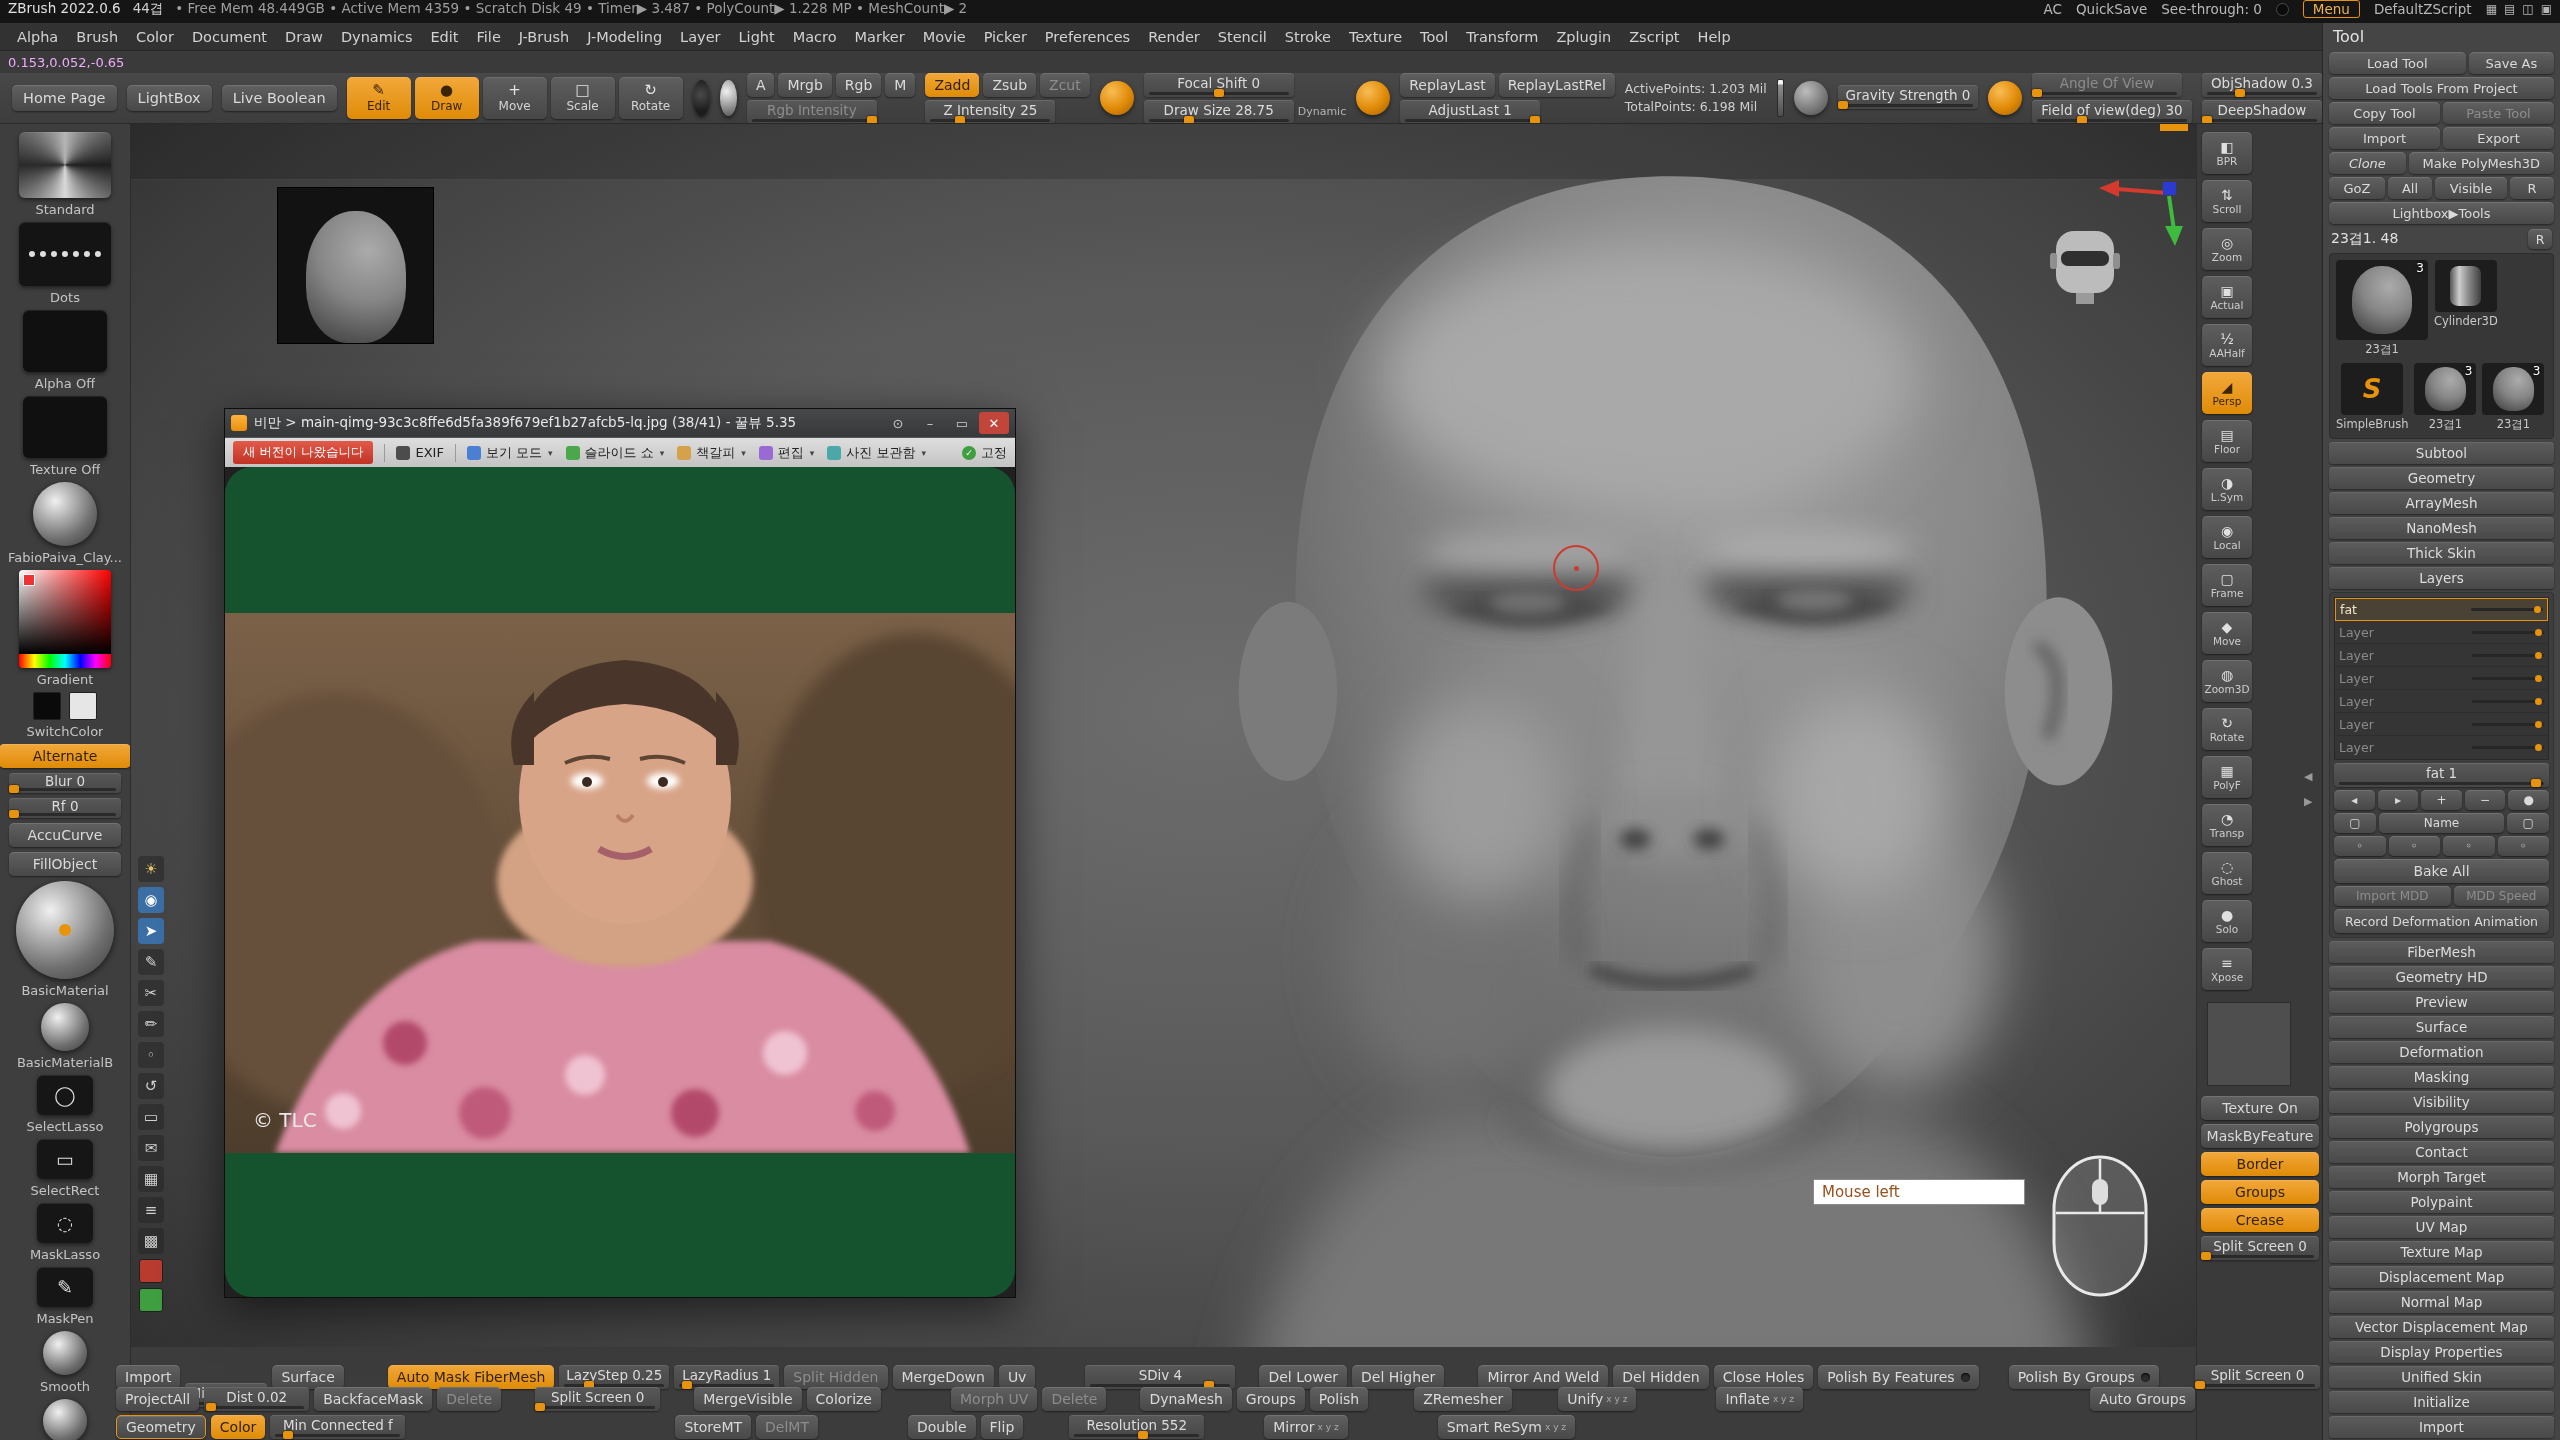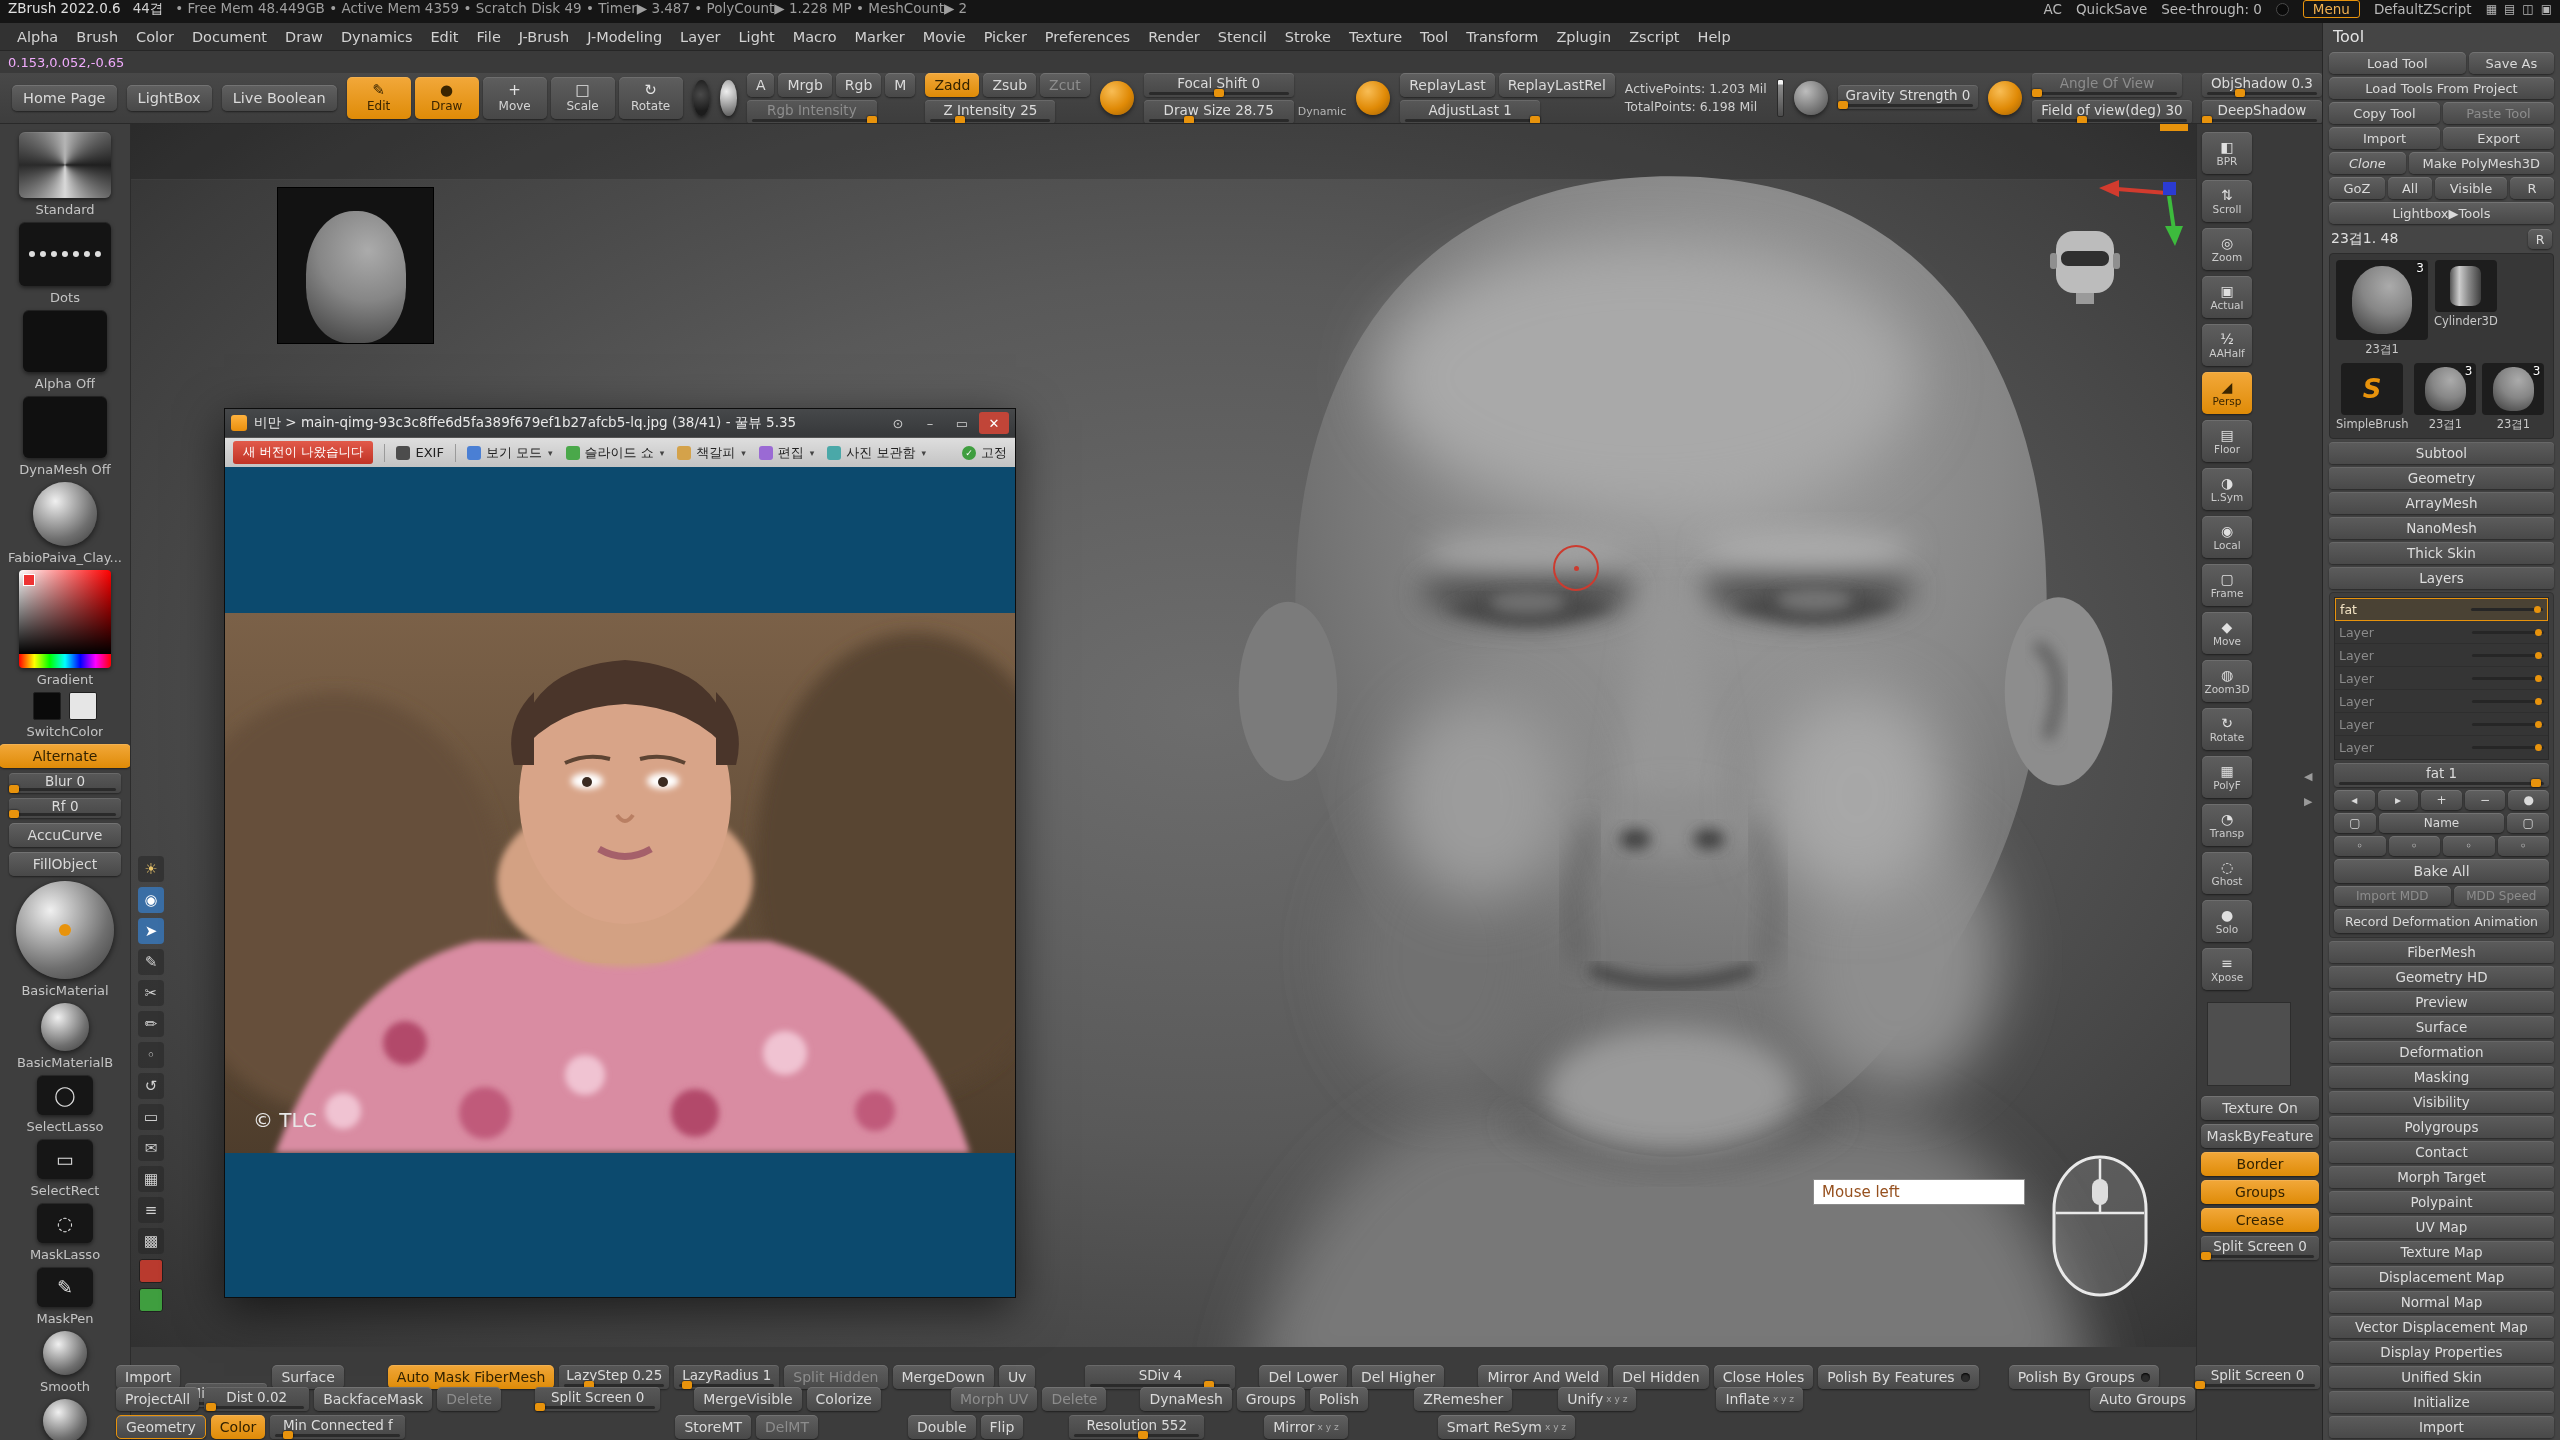--- a/index.html
+++ b/index.html
@@ -168,21 +168,21 @@
   .v-update{background:linear-gradient(#e25a4a,#c03325);color:#fff;padding:3px 10px;border-radius:3px;font-size:12.5px;white-space:nowrap;}
   .v-item{display:flex;align-items:center;gap:5px;white-space:nowrap;}
   .v-item em{font-style:normal;}
   .v-item.pin{margin-left:auto;}
   .v-sq{width:14px;height:14px;border-radius:3px;display:inline-flex;align-items:center;justify-content:center;flex:none;}
   .v-sq.cam{background:#4c4c4c;}
   .v-sq.pinok{background:#3f9e3f;border-radius:50%;color:#fff;font-size:9px;}
   .v-caret{font-size:9px;color:#444;margin-left:1px;}
   .v-sep{width:1px;height:18px;background:#9a9a9a;flex:none;}
   #v-menus{display:flex;gap:13px;align-items:center;}
-  .v-body{position:absolute;top:58px;bottom:0;left:0;right:0;background:#0c4a6e;overflow:hidden;}
+  .v-body{position:absolute;top:58px;bottom:0;left:0;right:0;background:#14532d;overflow:hidden;border-radius:27px;}
   .photo{position:absolute;left:0;top:146px;width:792px;height:540px;}
 </style>
 </head>
 <body>
 
 <div id="root">
 
   <div class="titlebar">
     <span class="tb-app">ZBrush 2022.0.6</span>
     <span class="tb-doc">44겹</span>
@@ -396,21 +396,21 @@
           <i class="dotline"></i>
         </div>
         <div class="tr-label">Dots</div>
       </div>
       <div class="tray-item">
         <div class="th alphaoff"></div>
         <div class="tr-label">Alpha Off</div>
       </div>
       <div class="tray-item">
         <div class="th alphaoff"></div>
-        <div class="tr-label">DynaMesh Off</div>
+        <div class="tr-label">Texture Off</div>
       </div>
       <div class="tray-item">
         <div class="sphere s64"></div>
         <div class="tr-label">FabioPaiva_Clay...</div>
       </div>
       <div class="tray-item">
         <div class="picker">
           <i class="sv"></i>
           <i class="hue"></i>
           <i class="cur"></i>

